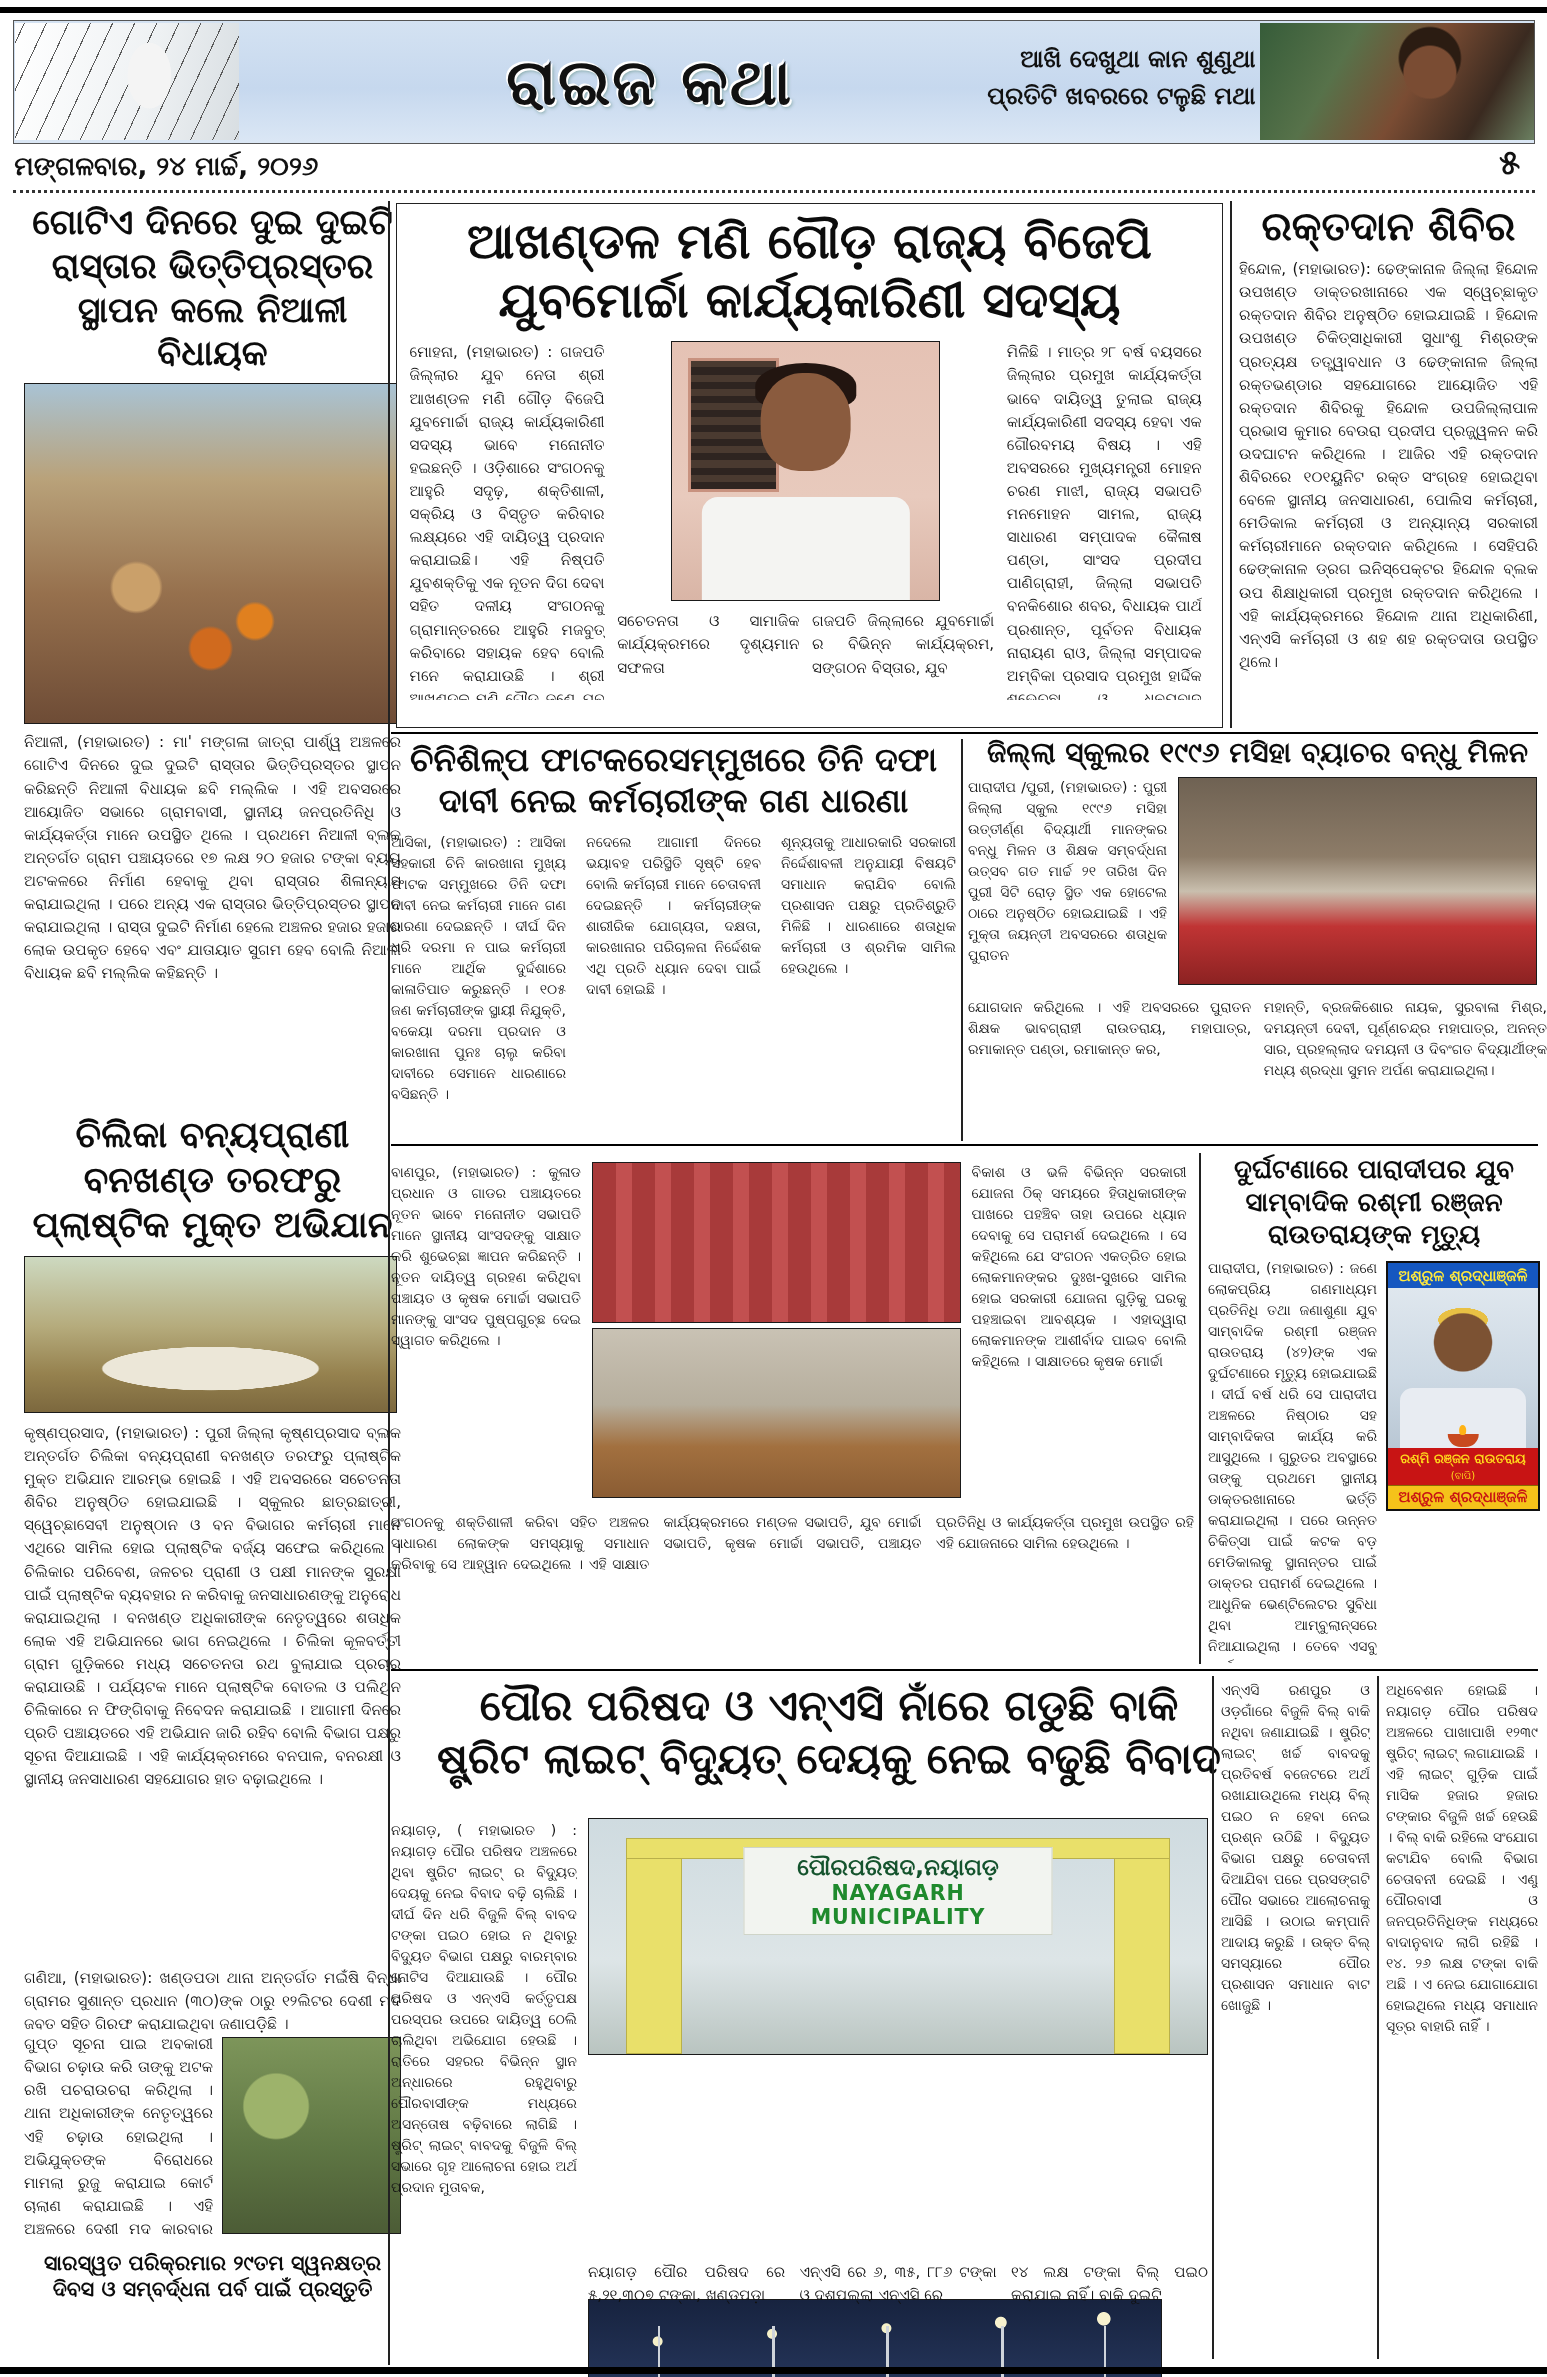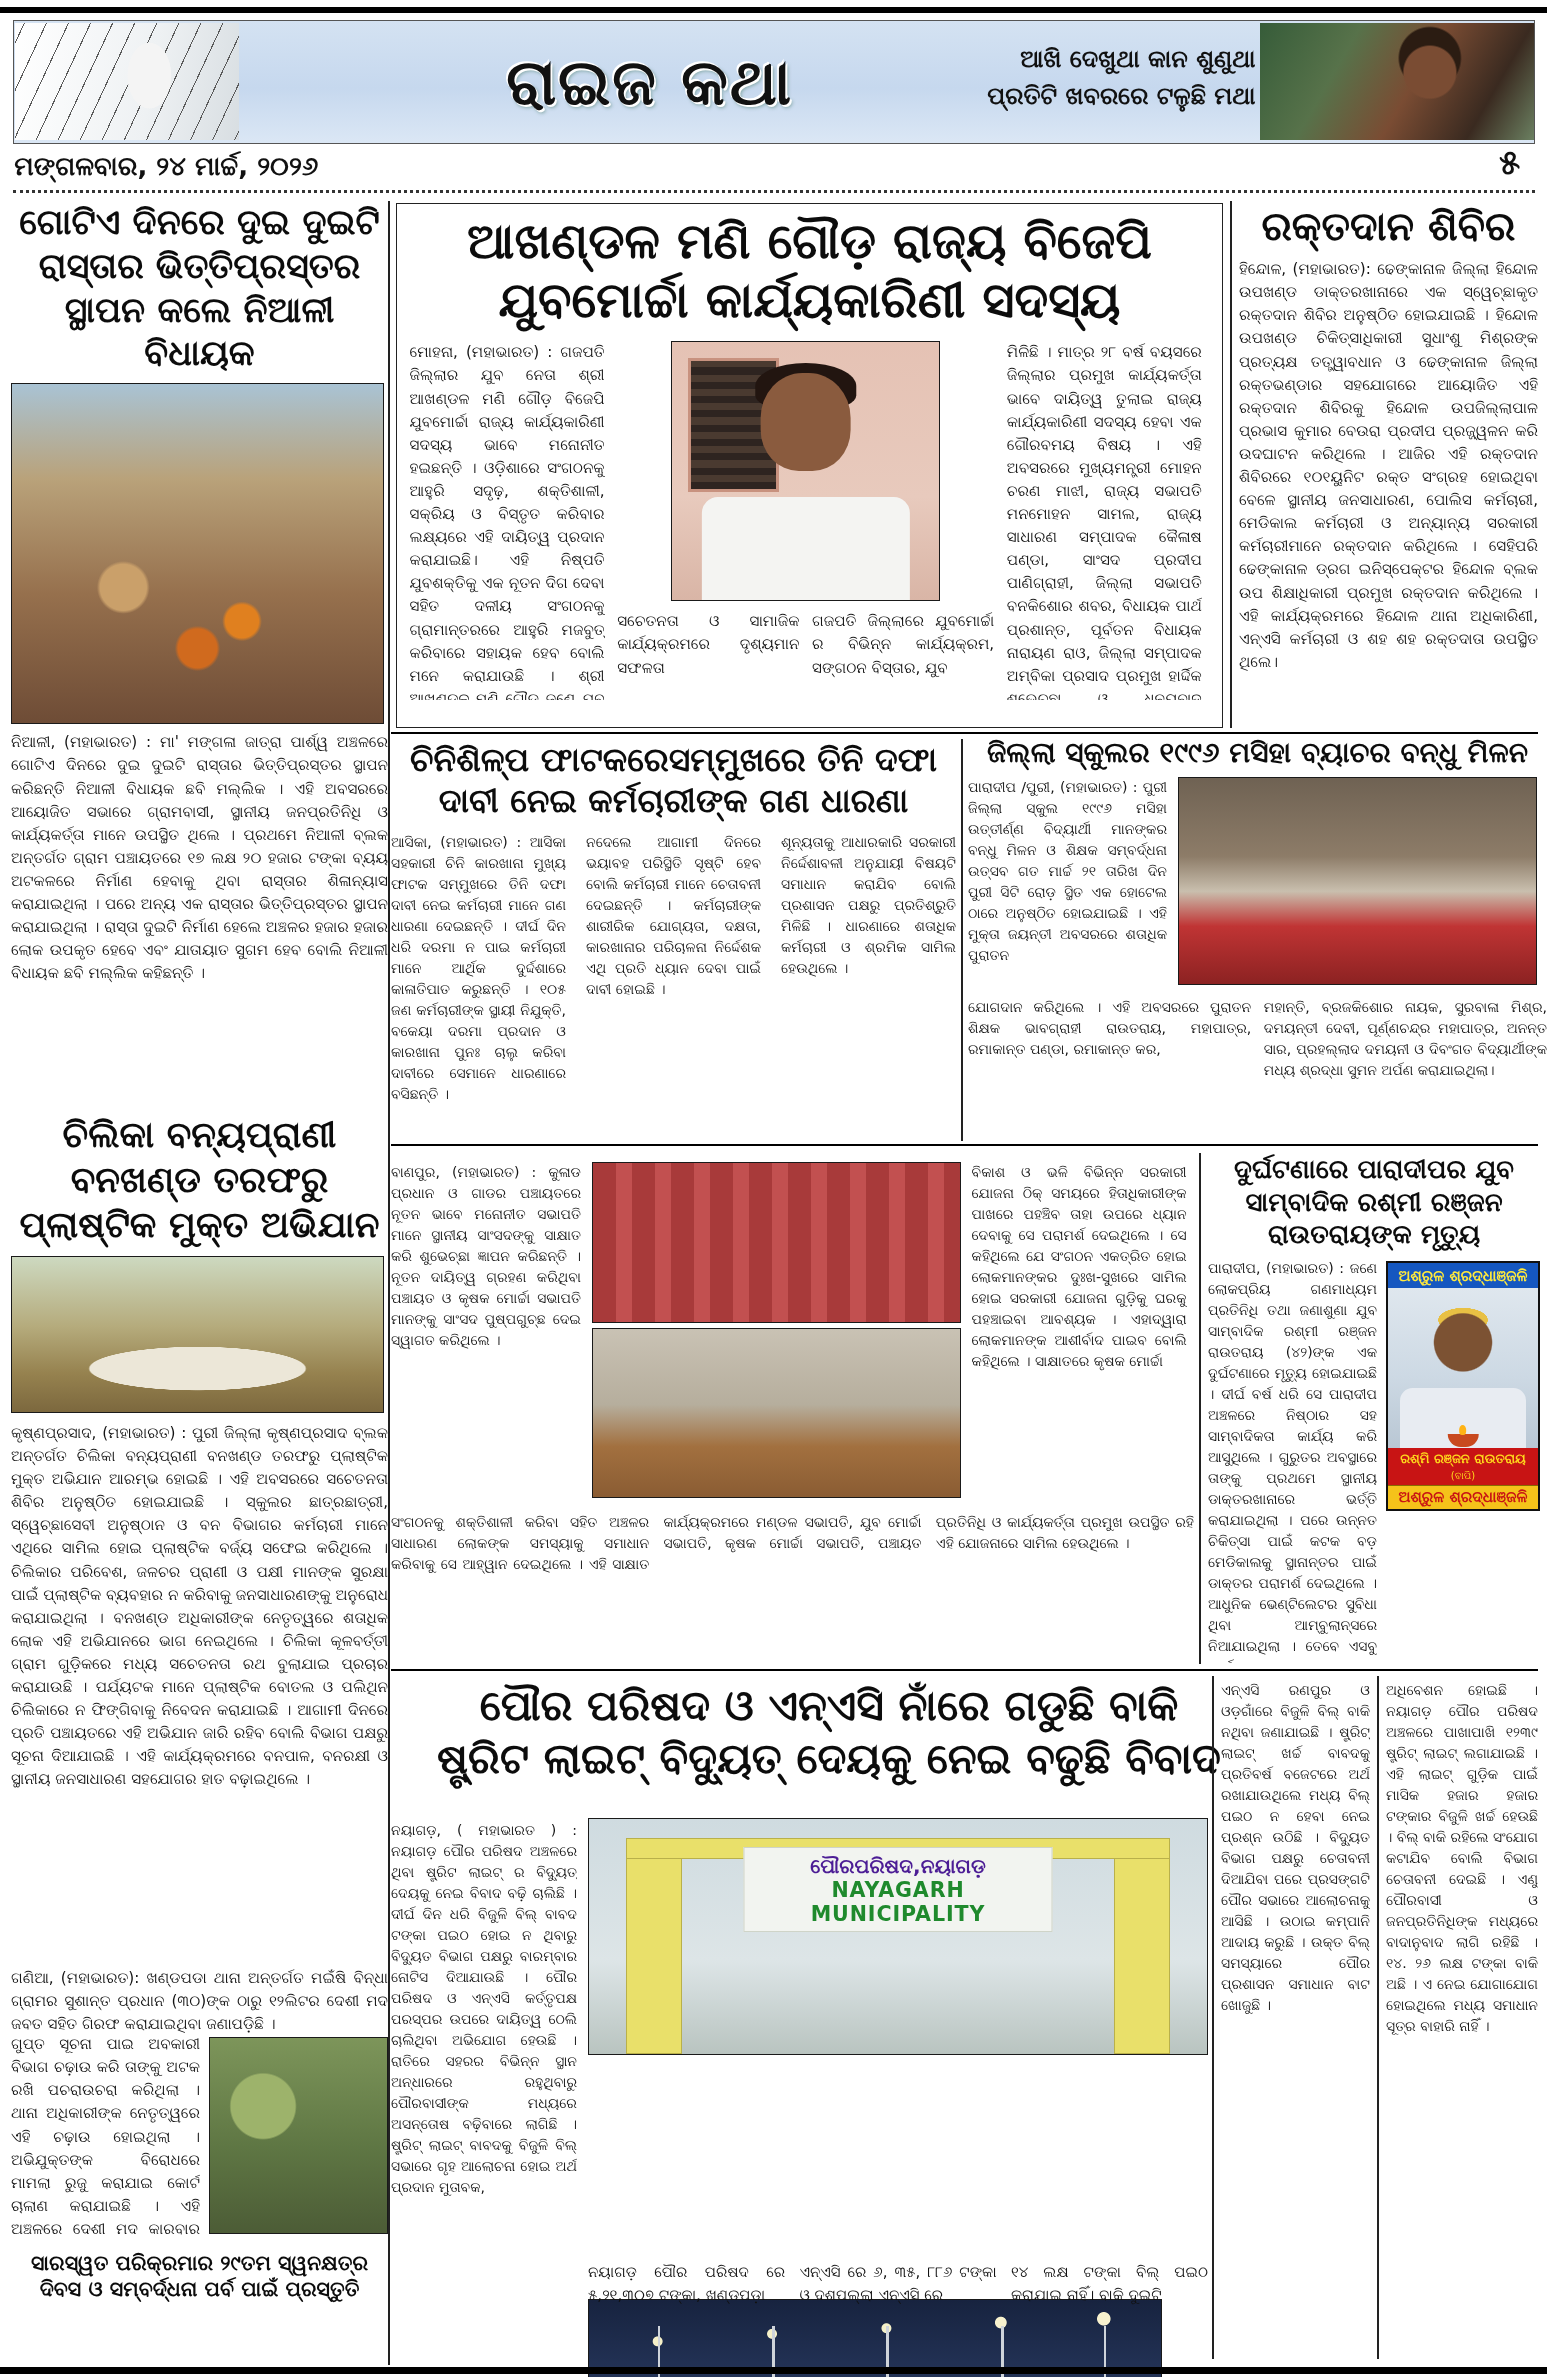--- a/index.html
+++ b/index.html
@@ -52,21 +52,21 @@
       radial-gradient(circle at 32% 18%, #f5f0c8 0 4.5px, transparent 5.4px),
       radial-gradient(circle at 52% 15%, #f5f0c8 0 4.5px, transparent 5.4px),
       radial-gradient(circle at 72% 12%, #f8f2ce 0 5.4px, transparent 6.3px),
       radial-gradient(circle at 90% 10%, #f8f2ce 0 6.3px, transparent 7.2px),
       linear-gradient(180deg,#17233f 0%,#25355a 45%,#4d566b 78%,#6d707d 100%); }
   .pole { position:absolute; top:14%; width:2.7px; background:#cfd4da; }
   .ph-sky { background:linear-gradient(180deg,#cfdbe0 0%,#dde5e7 60%,#b9c4c0 100%); }
   .gate-col { position:absolute; background:#e9e06a; border:0.9px solid #b9b04a; }
   .gate-sign { position:absolute; left:50%; transform:translateX(-50%); top:12%;
                background:#f2f4f0; border:1.8px solid #cfd4c8; padding:5.4px 16px; text-align:center; }
-  .gate-sign .od { color:#4c1d95; font-weight:bold; font-size:20px; }
+  .gate-sign .od { color:#14532d; font-weight:bold; font-size:23px; }
   .gate-sign .en { color:#1f8a2d; font-weight:bold; font-size:20.6px; letter-spacing:0.9px; }
   
   .ph-portrait { background:linear-gradient(180deg,#e5c2b4 0%,#e8cabd 60%,#d9b5a6 100%); }
   .pwin { position:absolute; left:6%; top:6%; width:34%; height:52%; background:
       repeating-linear-gradient(0deg,#2e2420 0 7.2px,#4a3a30 7.2px 14.3px); border:3.6px solid #c8927f; }
   .phead { position:absolute; left:50%; top:12%; width:34%; height:38%; transform:translateX(-50%);
       background:#8a5b3e; border-radius:46% 46% 42% 42%; }
   .phair { position:absolute; left:50%; top:8%; width:38%; height:18%; transform:translateX(-50%);
       background:#221510; border-radius:50% 50% 30% 30%; }
   .pshirt { position:absolute; left:50%; bottom:-2%; width:78%; height:42%; transform:translateX(-50%);
@@ -109,21 +109,21 @@
       <div class="tag">ଆଖି ଦେଖୁଥା କାନ ଶୁଣୁଥା</div>
       <div class="tag">ପ୍ରତିଟି ଖବରରେ ଟଳୁଛି ମଥା</div>
     </div>
     <div class="abs childph" style="left:1246px;top:1.8px;width:274px;height:117px"></div>
   </div>
 
   <div class="abs datebar" style="left:14.3px;top:151px">ମଙ୍ଗଳବାର, ୨୪ ମାର୍ଚ୍ଚ, ୨୦୨୬</div>
   <div class="abs pageno" style="left:1499px;top:142px">୫</div>
   <div class="abs dotted" style="left:12.6px;top:190px;width:1522px;height:0"></div>
 
-  <div class="abs" style="left:11px;top:201px;width:377px;height:2164px;overflow:hidden">
+  <div class="abs" style="left:24px;top:201px;width:377px;height:2164px;overflow:hidden">
     <div class="hl" style="font-size:35px">ଗୋଟିଏ ଦିନରେ ଦୁଇ ଦୁଇଟି ରାସ୍ତାର ଭିତ୍ତିପ୍ରସ୍ତର ସ୍ଥାପନ କଲେ ନିଆଳୀ ବିଧାୟକ</div>
     <div class="ph ph-crowd" style="width:373px;height:341px;margin:7.2px 0"></div>
     <div class="bt" style="height:368px">ନିଆଳୀ, (ମହାଭାରତ) : ମା' ମଙ୍ଗଳା ଜାତ୍ରା ପାର୍ଶ୍ୱ ଅଞ୍ଚଳରେ ଗୋଟିଏ ଦିନରେ ଦୁଇ ଦୁଇଟି ରାସ୍ତାର ଭିତ୍ତିପ୍ରସ୍ତର ସ୍ଥାପନ କରିଛନ୍ତି ନିଆଳୀ ବିଧାୟକ ଛବି ମଲ୍ଲିକ । ଏହି ଅବସରରେ ଆୟୋଜିତ ସଭାରେ ଗ୍ରାମବାସୀ, ସ୍ଥାନୀୟ ଜନପ୍ରତିନିଧି ଓ କାର୍ଯ୍ୟକର୍ତ୍ତା ମାନେ ଉପସ୍ଥିତ ଥିଲେ । ପ୍ରଥମେ ନିଆଳୀ ବ୍ଲକ ଅନ୍ତର୍ଗତ ଗ୍ରାମ ପଞ୍ଚାୟତରେ ୧୭ ଲକ୍ଷ ୨୦ ହଜାର ଟଙ୍କା ବ୍ୟୟ ଅଟକଳରେ ନିର୍ମାଣ ହେବାକୁ ଥିବା ରାସ୍ତାର ଶିଳାନ୍ୟାସ କରାଯାଇଥିଲା । ପରେ ଅନ୍ୟ ଏକ ରାସ୍ତାର ଭିତ୍ତିପ୍ରସ୍ତର ସ୍ଥାପନ କରାଯାଇଥିଲା । ରାସ୍ତା ଦୁଇଟି ନିର୍ମାଣ ହେଲେ ଅଞ୍ଚଳର ହଜାର ହଜାର ଲୋକ ଉପକୃତ ହେବେ ଏବଂ ଯାତାୟାତ ସୁଗମ ହେବ ବୋଲି ନିଆଳୀ ବିଧାୟକ ଛବି ମଲ୍ଲିକ କହିଛନ୍ତି ।</div>
 
     <div class="hl" style="font-size:36px;margin-top:12.6px">ଚିଲିକା ବନ୍ୟପ୍ରାଣୀ ବନଖଣ୍ଡ ତରଫରୁ ପ୍ଲାଷ୍ଟିକ ମୁକ୍ତ ଅଭିଯାନ</div>
     <div class="ph ph-field" style="width:373px;height:157px;margin:9px 0"></div>
     <div class="bt" style="height:538px">କୃଷ୍ଣପ୍ରସାଦ, (ମହାଭାରତ) : ପୁରୀ ଜିଲ୍ଲା କୃଷ୍ଣପ୍ରସାଦ ବ୍ଲକ ଅନ୍ତର୍ଗତ ଚିଲିକା ବନ୍ୟପ୍ରାଣୀ ବନଖଣ୍ଡ ତରଫରୁ ପ୍ଲାଷ୍ଟିକ ମୁକ୍ତ ଅଭିଯାନ ଆରମ୍ଭ ହୋଇଛି । ଏହି ଅବସରରେ ସଚେତନତା ଶିବିର ଅନୁଷ୍ଠିତ ହୋଇଯାଇଛି । ସ୍କୁଲର ଛାତ୍ରଛାତ୍ରୀ, ସ୍ୱେଚ୍ଛାସେବୀ ଅନୁଷ୍ଠାନ ଓ ବନ ବିଭାଗର କର୍ମଚାରୀ ମାନେ ଏଥିରେ ସାମିଲ ହୋଇ ପ୍ଲାଷ୍ଟିକ ବର୍ଜ୍ୟ ସଫେଇ କରିଥିଲେ । ଚିଲିକାର ପରିବେଶ, ଜଳଚର ପ୍ରାଣୀ ଓ ପକ୍ଷୀ ମାନଙ୍କ ସୁରକ୍ଷା ପାଇଁ ପ୍ଲାଷ୍ଟିକ ବ୍ୟବହାର ନ କରିବାକୁ ଜନସାଧାରଣଙ୍କୁ ଅନୁରୋଧ କରାଯାଇଥିଲା । ବନଖଣ୍ଡ ଅଧିକାରୀଙ୍କ ନେତୃତ୍ୱରେ ଶତାଧିକ ଲୋକ ଏହି ଅଭିଯାନରେ ଭାଗ ନେଇଥିଲେ । ଚିଲିକା କୂଳବର୍ତ୍ତୀ ଗ୍ରାମ ଗୁଡ଼ିକରେ ମଧ୍ୟ ସଚେତନତା ରଥ ବୁଲାଯାଇ ପ୍ରଚାର କରାଯାଉଛି । ପର୍ଯ୍ୟଟକ ମାନେ ପ୍ଲାଷ୍ଟିକ ବୋତଲ ଓ ପଲିଥିନ ଚିଲିକାରେ ନ ଫିଙ୍ଗିବାକୁ ନିବେଦନ କରାଯାଇଛି । ଆଗାମୀ ଦିନରେ ପ୍ରତି ପଞ୍ଚାୟତରେ ଏହି ଅଭିଯାନ ଜାରି ରହିବ ବୋଲି ବିଭାଗ ପକ୍ଷରୁ ସୂଚନା ଦିଆଯାଇଛି । ଏହି କାର୍ଯ୍ୟକ୍ରମରେ ବନପାଳ, ବନରକ୍ଷୀ ଓ ସ୍ଥାନୀୟ ଜନସାଧାରଣ ସହଯୋଗର ହାତ ବଢ଼ାଇଥିଲେ ।</div>
 
     <div class="bt" style="height:66px;margin-top:7.2px">ଗଣିଆ, (ମହାଭାରତ): ଖଣ୍ଡପଡା ଥାନା ଅନ୍ତର୍ଗତ ମଇଁଷି ବିନ୍ଧା ଗ୍ରାମର ସୁଶାନ୍ତ ପ୍ରଧାନ (୩୦)ଙ୍କ ଠାରୁ ୧୨ଲିଟର ଦେଶୀ ମଦ ଜବତ ସହିତ ଗିରଫ କରାଯାଇଥିବା ଜଣାପଡ଼ିଛି ।</div>
     <div style="overflow:hidden;height:204px">

